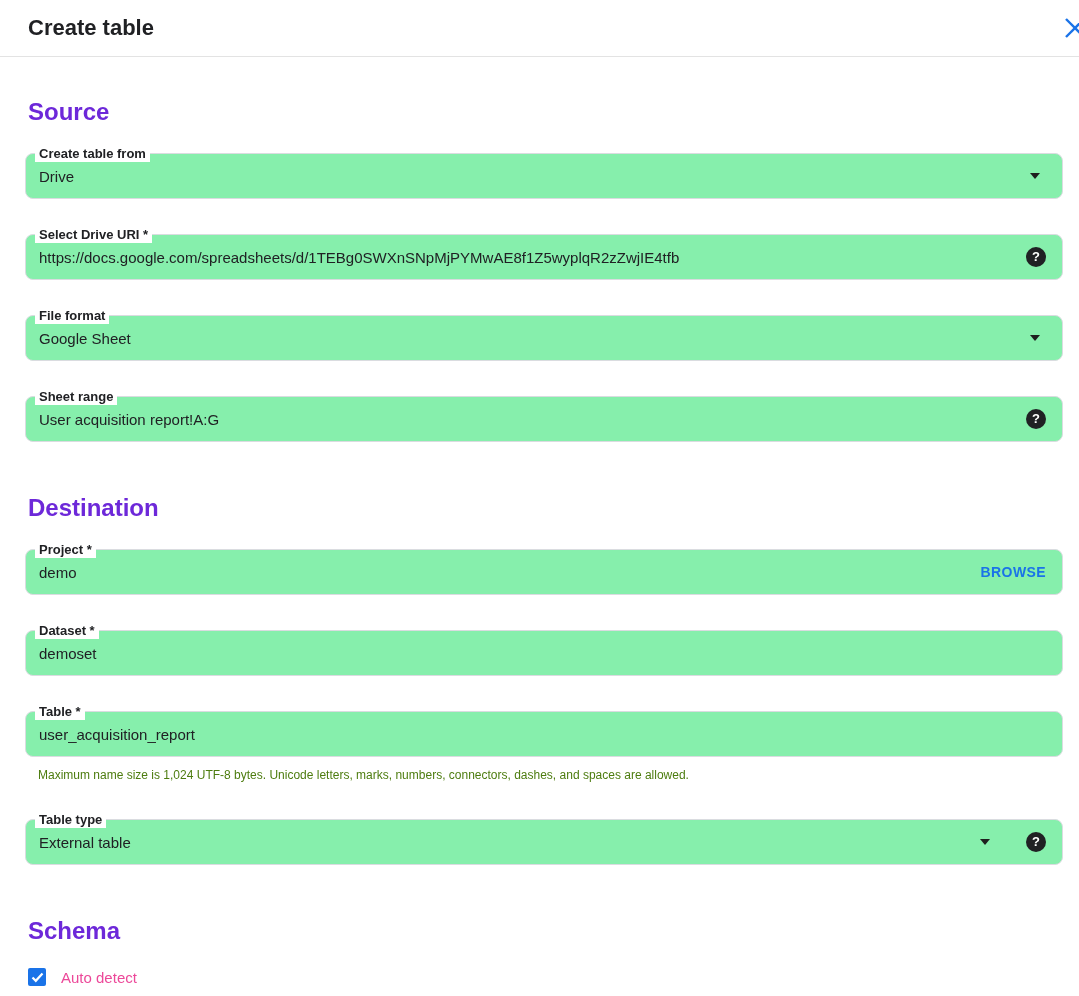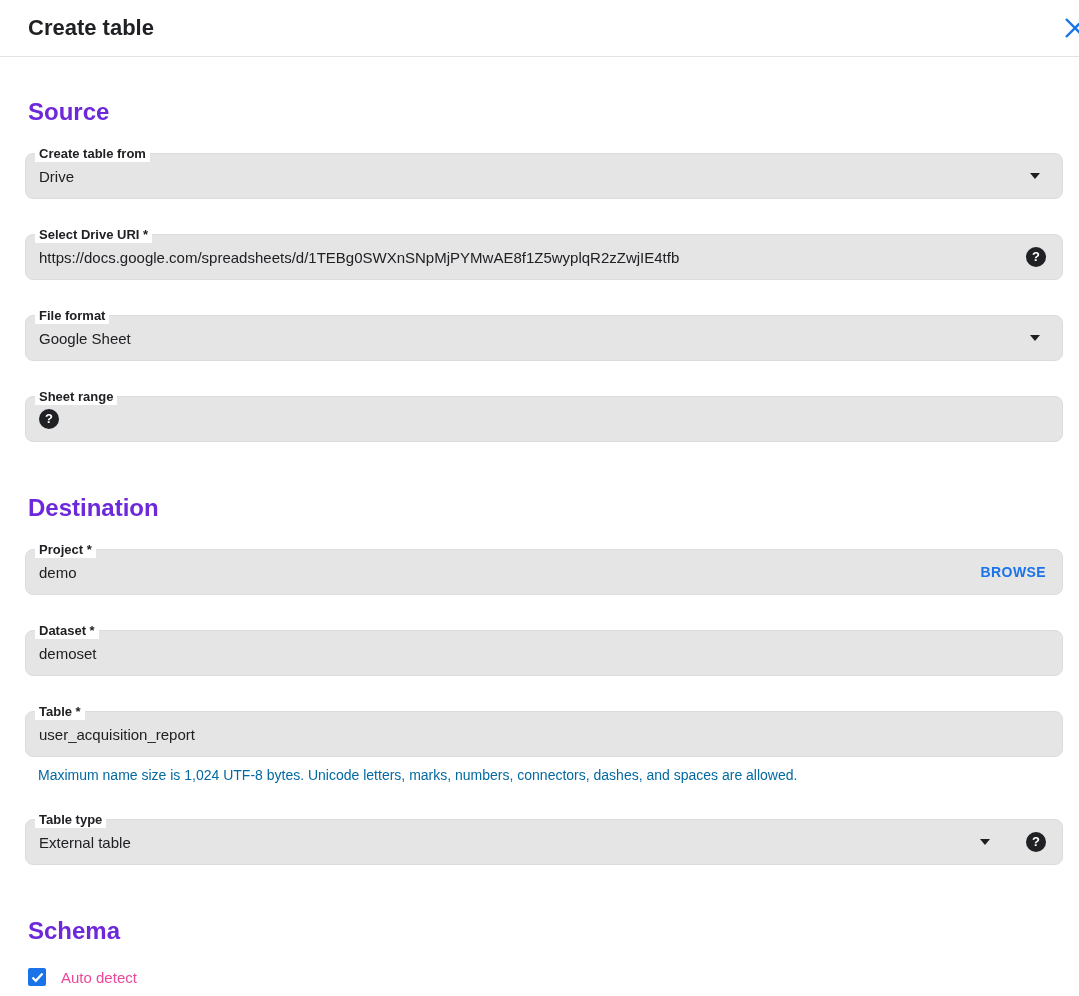--- a/index.html
+++ b/index.html
@@ -45,21 +45,21 @@
   .h-schema      { margin-top: 50px; }
 
   
   .mfield {
     position: relative;
     width: 1038px;
     margin-left: 25px;
     height: 46px;
     border: 1px solid #dadce0;
     border-radius: 8px;
-    background: #e5e5e5;
+    background: #86efac;
     display: flex;
     align-items: center;
     padding: 0 16px 0 13px;
   }
   .mfield .flabel {
     position: absolute;
     top: -9px;
     left: 9px;
     background: #ffffff;
     padding: 0 4px;
@@ -108,22 +108,22 @@
     flex: none;
     color: #1a73e8;
     font-size: 14px;
     font-weight: 700;
     letter-spacing: 0.4px;
     cursor: pointer;
   }
   
   .helper-text {
     margin: 9px 0 0 38px;
-    font-size: 14px;
-    color: #0369a1;
+    font-size: 12px;
+    color: #4d7c0f;
     line-height: 18px;
   }
   
   .checkbox-row {
     margin: 21px 0 0 28px;
     display: flex;
     align-items: center;
   }
   .checkbox {
     width: 18px; height: 18px;
@@ -169,20 +169,21 @@
 </div>
 
 <div class="mfield mt-between">
   <span class="flabel">File format</span>
   <span class="fvalue">Google Sheet</span>
   <span class="caret"></span>
 </div>
 
 <div class="mfield mt-between">
   <span class="flabel">Sheet range</span>
+  <span class="fvalue">User acquisition report!A:G</span>
   <span class="help-icon">?</span>
 </div>
 
 <div class="section-heading h-destination">Destination</div>
 
 <div class="mfield mt-first">
   <span class="flabel">Project *</span>
   <span class="fvalue">demo</span>
   <span class="browse-btn">BROWSE</span>
 </div>

